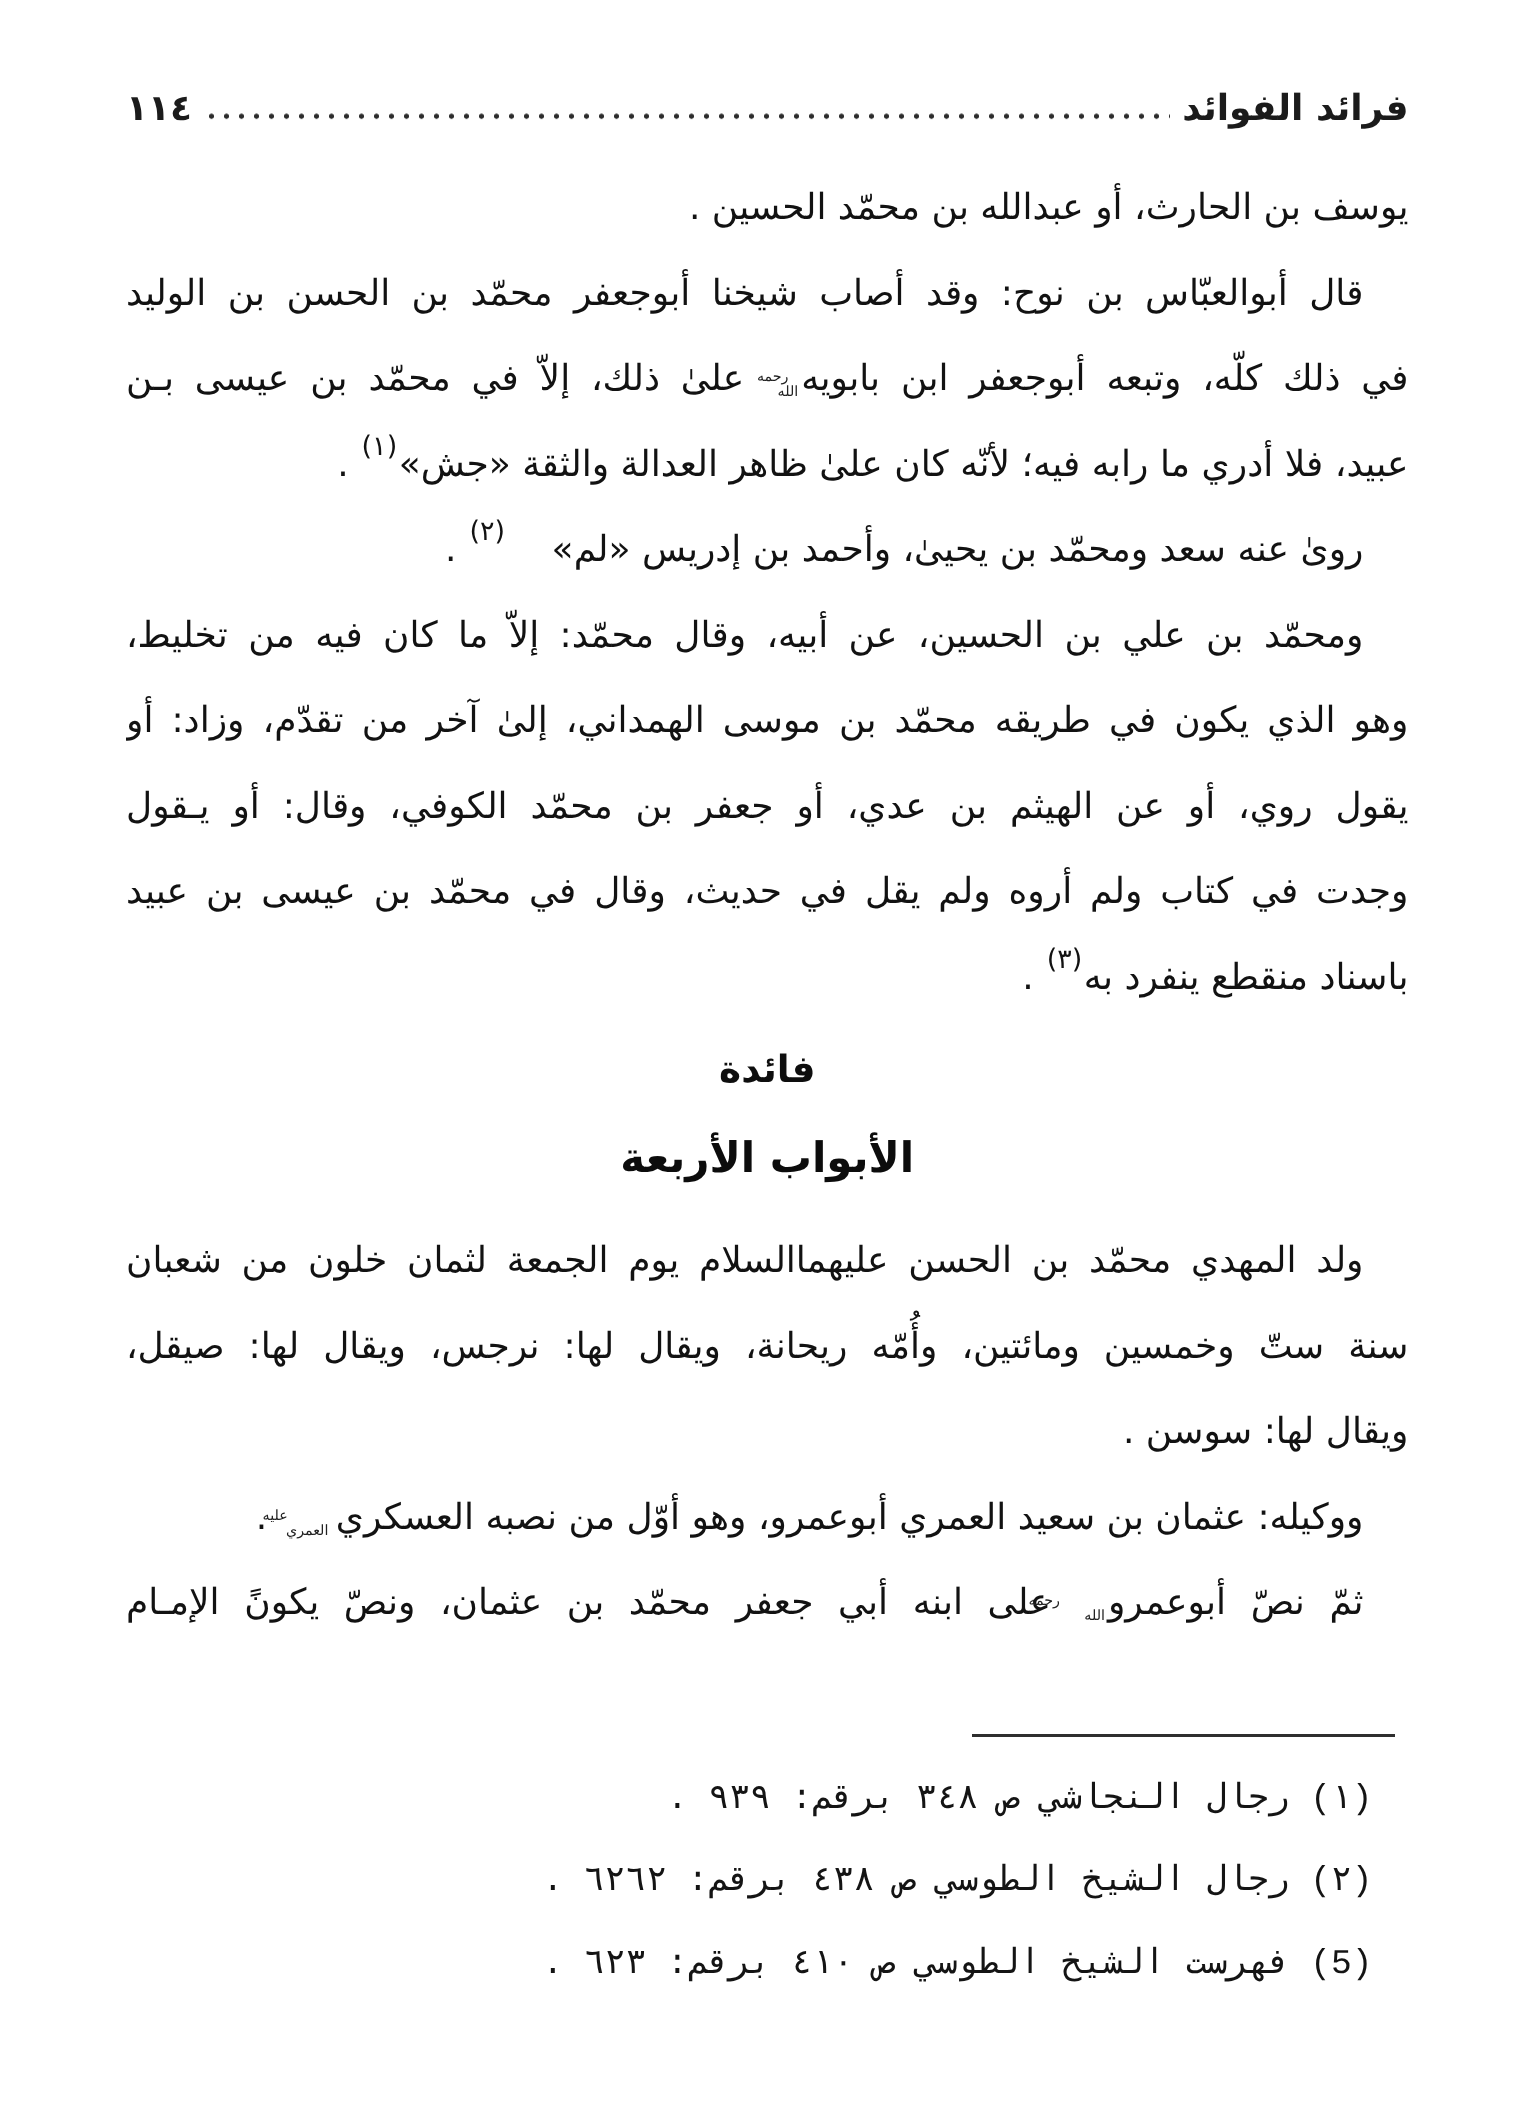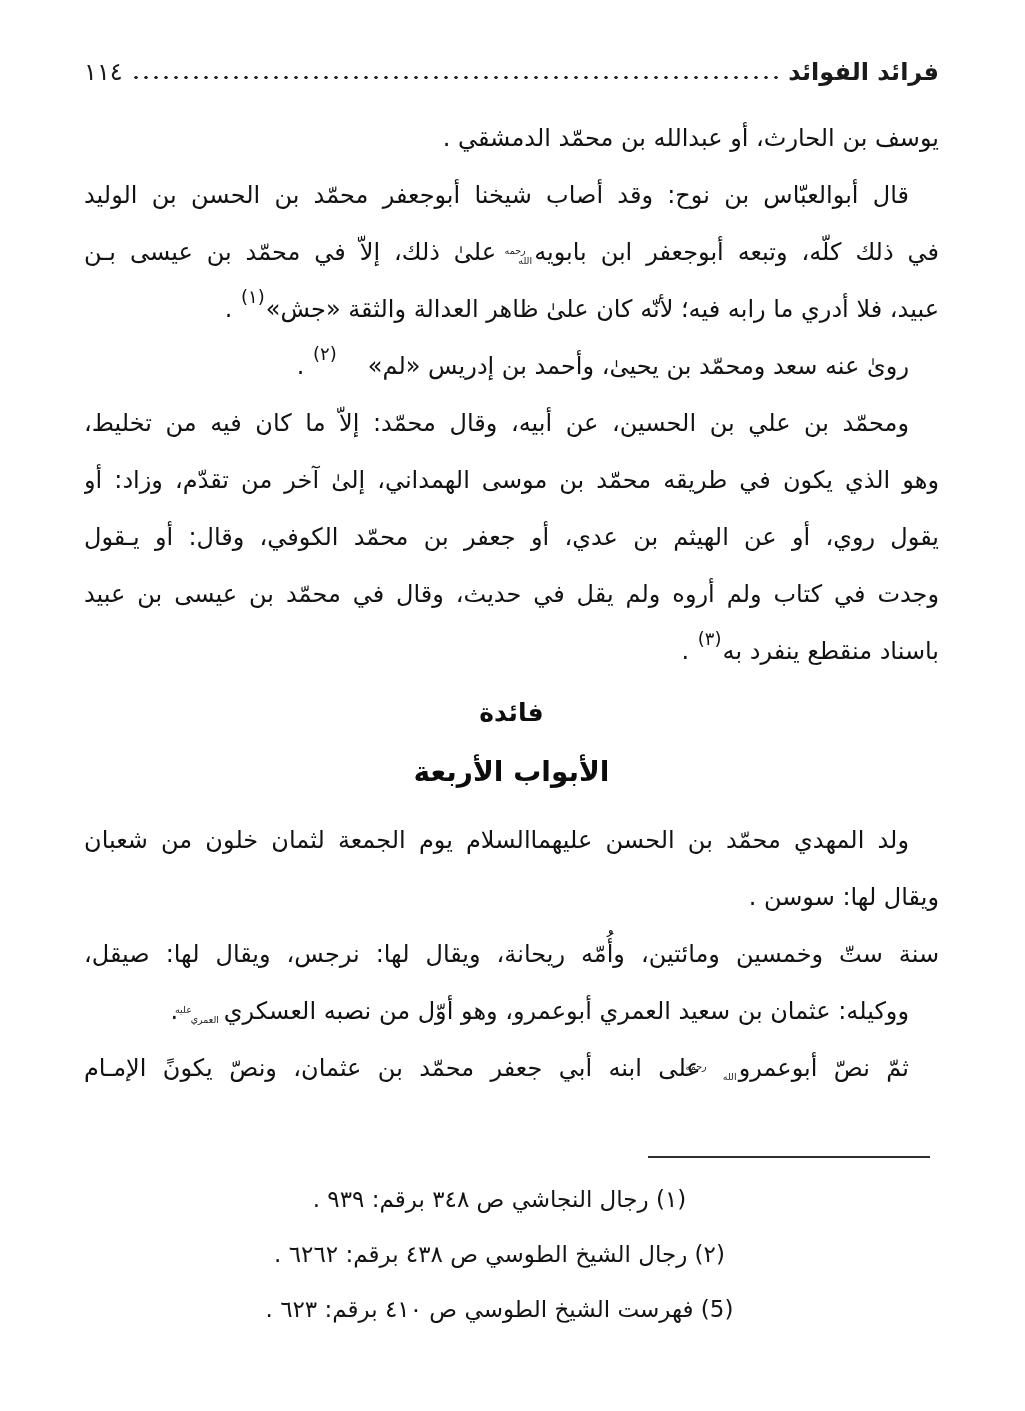--- a/index.html
+++ b/index.html
@@ -19,21 +19,21 @@
     position:absolute; top:30px; right:86px; left:84px;
     display:flex; align-items:flex-end;
     font-size:24px; font-weight:bold; color:#1b1b1b;
   }
   .book-title { white-space:nowrap; line-height:34px;margin-top:25px; }
   .dot-leader {
     flex:1 1 auto; height:9px; margin:0 8px 7px 8px;
     background-image:radial-gradient(circle, #2c2c2c 1.5px, transparent 1.9px);
     background-size:10px 9px; background-repeat:repeat-x; background-position:0 100%;
   }
-  .page-number { white-space:nowrap; line-height:34px; font-weight:normal;margin-top:24px; }
+  .page-number { white-space:nowrap; line-height:34px; font-weight:bold;margin-top:24px; }
 
   
   .body-text {
     position:absolute; top:110px; right:86px; left:84px;
     font-size:24px; color:#121212;
   }
   .line {
     height:57px; line-height:57px;
     overflow:hidden;
     text-align:right;
@@ -73,38 +73,38 @@
     width:282px; height:0;
     border-top:2.5px solid #2e2e2e;
   }
   .footnotes {
     position:absolute; top:1172px; right:86px; left:84px;
     font-size:23px; color:#141414;
   }
   .footnote {
     height:55px; line-height:55px;
     padding-right:24px;
-    text-align:center; overflow:hidden;
+    text-align:right; overflow:hidden;font-family:Liberation Mono, monospace;
   }
 </style>
 </head>
 <body>
 
 <div class="page">
 
   <div class="header">
     <span class="book-title">فرائد الفوائد</span>
     <span class="dot-leader"></span>
     <span class="page-number">١١٤</span>
   </div>
 
   <div class="body-text">
 
     <div class="line">
-      <span>يوسف بن الحارث، أو عبدالله بن محمّد الدمشقي .</span>
+      <span>يوسف بن الحارث، أو عبدالله بن محمّد الحسين .</span>
     </div>
 
     <div class="line justify indent">
       <span>قال أبوالعبّاس بن نوح: وقد أصاب شيخنا أبوجعفر محمّد بن الحسن بن الوليد</span>
     </div>
 
     <div class="line justify">
       <span>في ذلك كلّه، وتبعه أبوجعفر ابن بابويه</span><span class="honorific">رحمه الله</span><span>علىٰ ذلك، إلاّ في محمّد بن عيسى بـن</span>
     </div>
 
@@ -136,26 +136,26 @@
       <span>باسناد منقطع ينفرد به</span><span class="fn-ref">(٣)</span><span> .</span>
     </div>
 
     <div class="heading-faida">فائدة</div>
     <div class="heading-chapter">الأبواب الأربعة</div>
 
     <div class="line justify indent">
       <span>ولد المهدي محمّد بن الحسن عليهماالسلام يوم الجمعة لثمان خلون من شعبان</span>
     </div>
 
+    <div class="line justify">
+      <span>سنة ستّ وخمسين ومائتين، وأُمّه ريحانة، ويقال لها: نرجس، ويقال لها: صيقل،</span>
+    </div>
+
     <div class="line">
       <span>ويقال لها: سوسن .</span>
-    </div>
-
-    <div class="line justify">
-      <span>سنة ستّ وخمسين ومائتين، وأُمّه ريحانة، ويقال لها: نرجس، ويقال لها: صيقل،</span>
     </div>
 
     <div class="line indent">
       <span>ووكيله: عثمان بن سعيد العمري أبوعمرو، وهو أوّل من نصبه العسكري</span><span class="honorific">عليه العمري</span><span> .</span>
     </div>
 
     <div class="line justify indent">
       <span>ثمّ نصّ أبوعمرو</span><span class="honorific">رحمه الله</span><span>على ابنه أبي جعفر محمّد بن عثمان، ونصّ يكونً الإمـام</span>
     </div>
 

